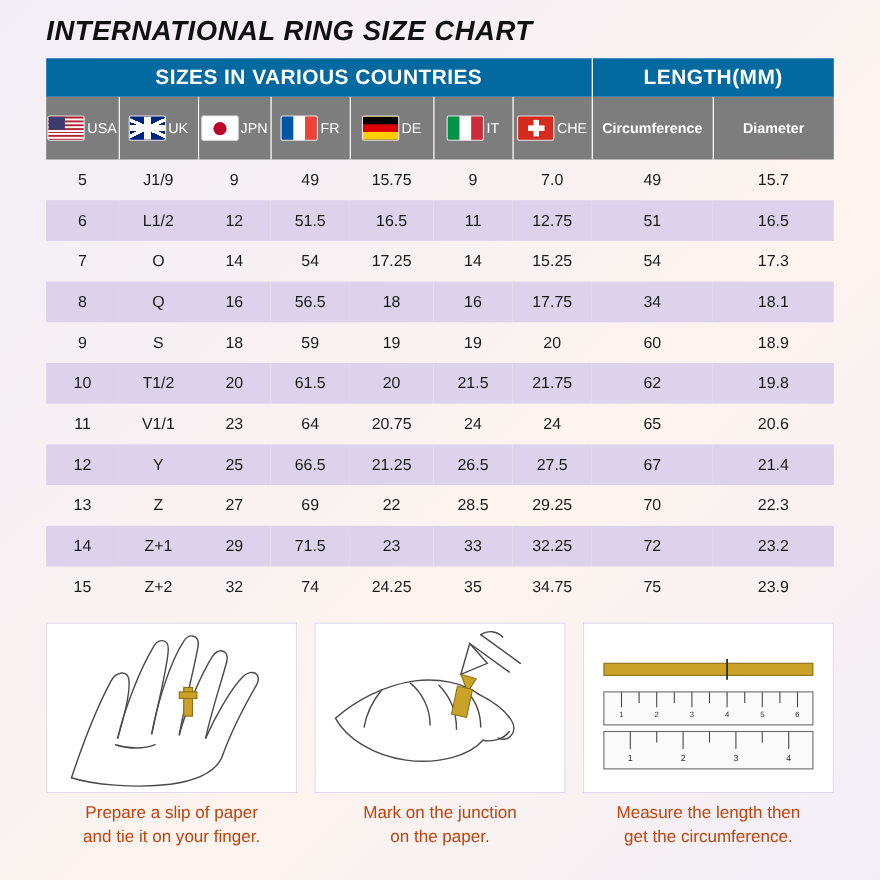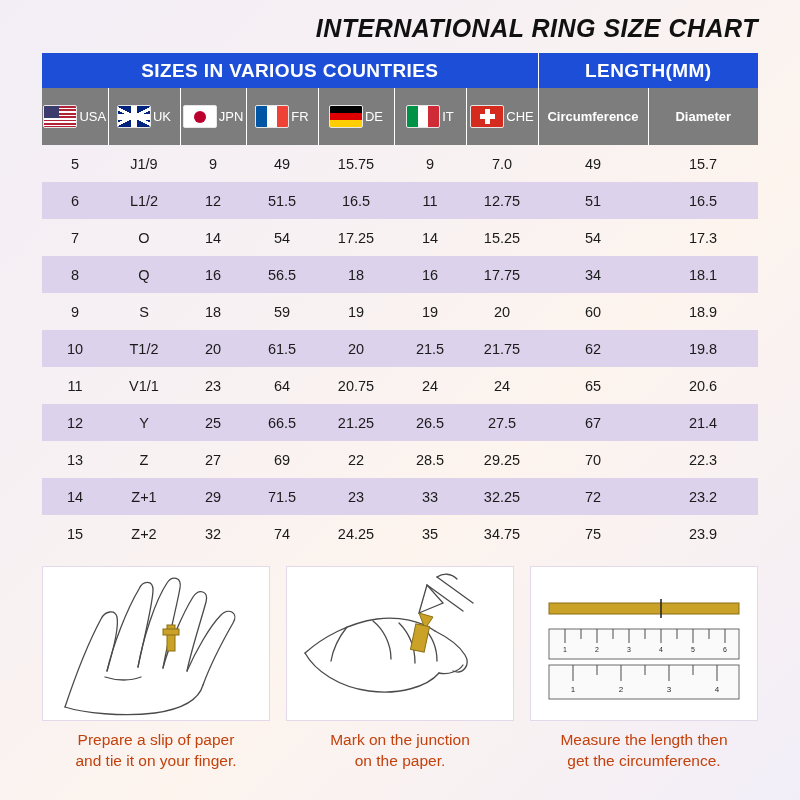--- a/index.html
+++ b/index.html
@@ -14,36 +14,36 @@
     overflow: hidden;
   }
   .page {
     position: relative;
     width: 800px;
     height: 800px;
     box-sizing: border-box;
     padding: 0 42px;
   }
   .title {
-    text-align: right;
+    text-align: left;
     font-size: 25px;
     font-weight: bold;
     font-style: italic;
     letter-spacing: 0.5px;
     color: #111;
     padding-top: 14px;
     padding-bottom: 10px;
   }
   table.chart {
     width: 716px;
     border-collapse: collapse;
     table-layout: fixed;
   }
   .hdr-band td {
-    background: #1d4ed8;
+    background: #0369a1;
     color: #ffffff;
     text-align: center;
     font-size: 19px;
     font-weight: bold;
     height: 33px;
     border-right: 1px solid #ffffff;
     letter-spacing: 0.4px;
   }
   .hdr-band td:last-child { border-right: none; }
 

